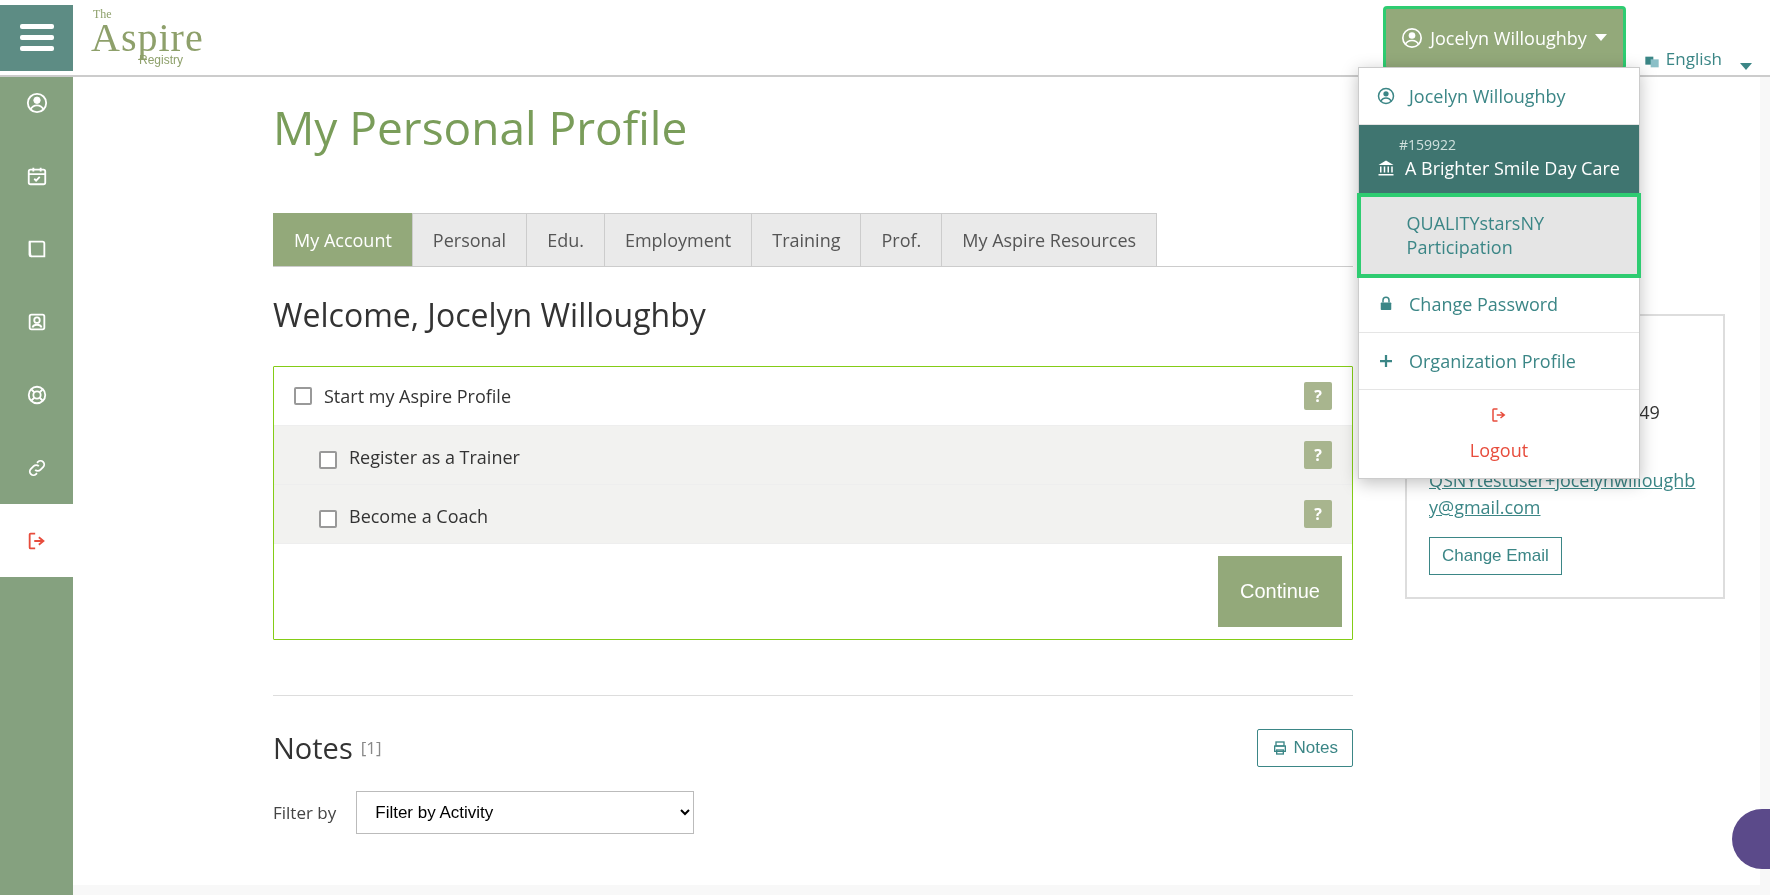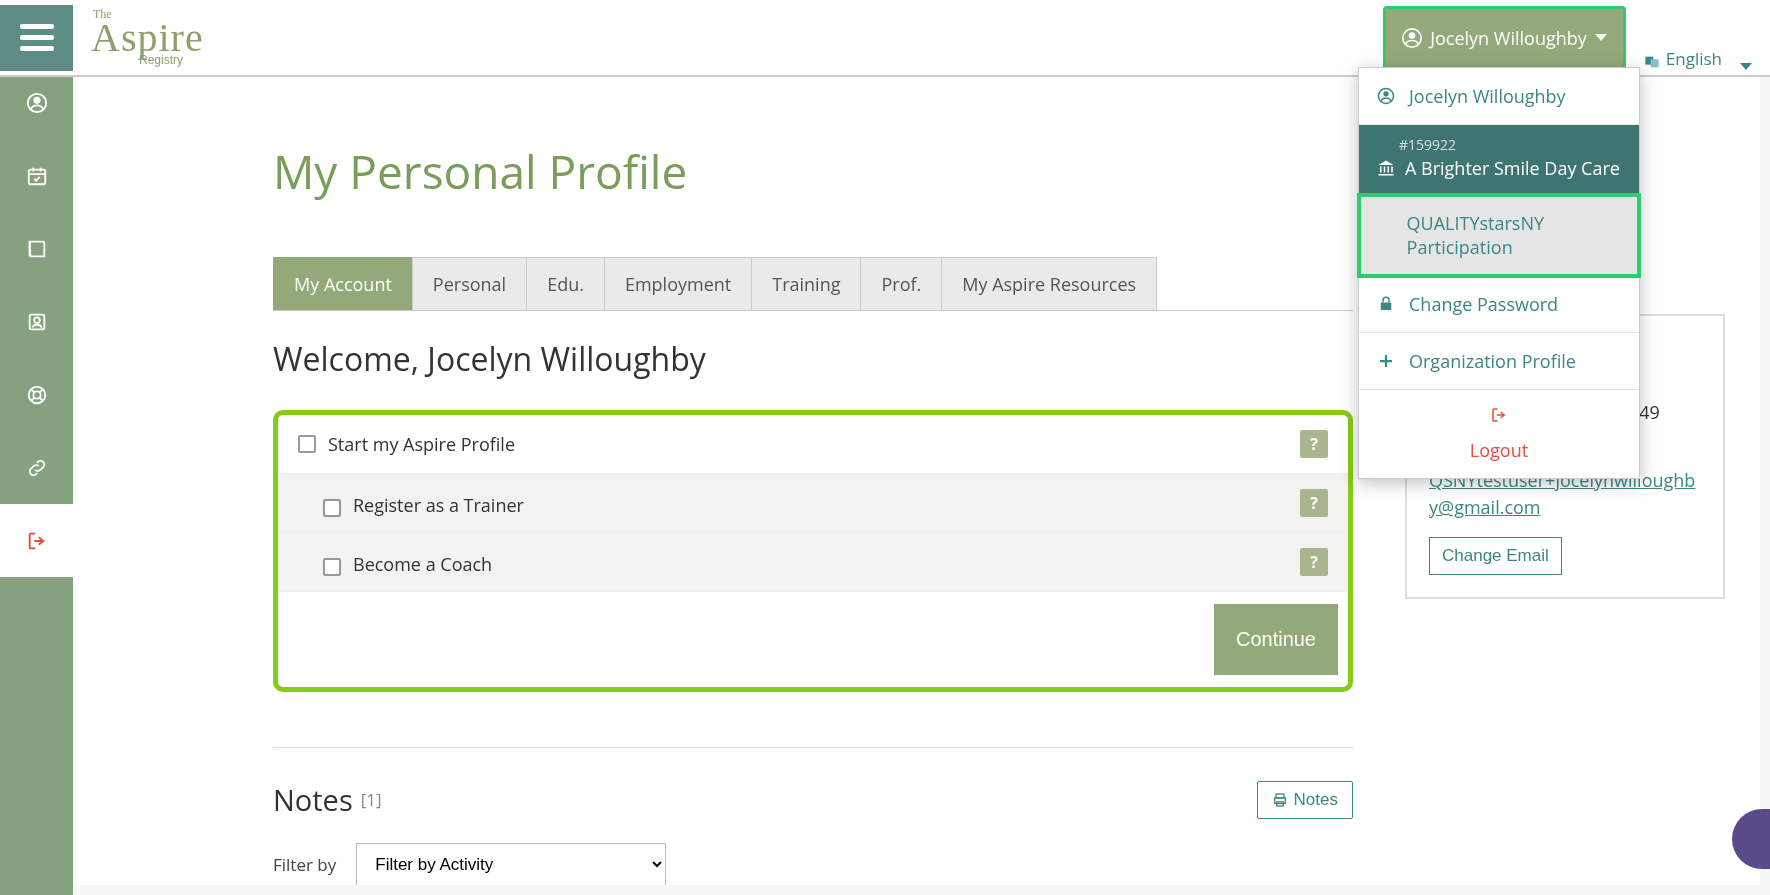--- a/index.html
+++ b/index.html
@@ -97,21 +97,20 @@
     right:10px; bottom:10px;
     background:#fff;
     border-top:1px solid #eee;
     overflow:hidden;
   }
 
   .main-col {
     position:absolute;
     left:200px; top:25px;
     width:1080px;
-    margin-top:44px;
   }
   .page-title {
     color:#7a9d5a;
     font-size:46px;
     font-weight:400;
     margin-bottom:55px;
   }
   .tabs {
     display:flex;
     border-bottom:1px solid #ccc;
@@ -130,22 +129,22 @@
 
   .welcome {
     font-size:32px;
     color:#333;
     margin-top:26px;
     margin-bottom:30px;
     font-weight:500;
   }
 
   .checklist-panel {
-    border:5px solid #84cc16;
-    border-radius:10px;
+    border:1px solid #84cc16;
+    border-radius:1px;
     background:#fff;
   }
   .check-row {
     padding:15px 20px;
     display:flex;align-items:center;
     gap:12px;
     font-size:18px;color:#333;
     border-top:1px solid #eee;
   }
   .check-row:first-child{border-top:none;}
@@ -189,21 +188,21 @@
     display:flex;align-items:center;gap:6px;
     cursor:pointer;
     font-size:17px;border-radius:2px;
   }
   .filter-row{
     margin-top:24px;display:flex;align-items:center;gap:20px;
     font-size:17px;color:#444;
   }
   .filter-select{
     border:1px solid #bbb;padding:10px 14px;font-size:17px;
-    width:310px;background:#fff;
+    width:338px;background:#fff;
   }
 
   
   .right-card {
     position:absolute;
     top:243px; right:35px;
     width:320px;
     border:2px solid #ddd;
     background:#fff;
     padding:56px 22px 22px;

